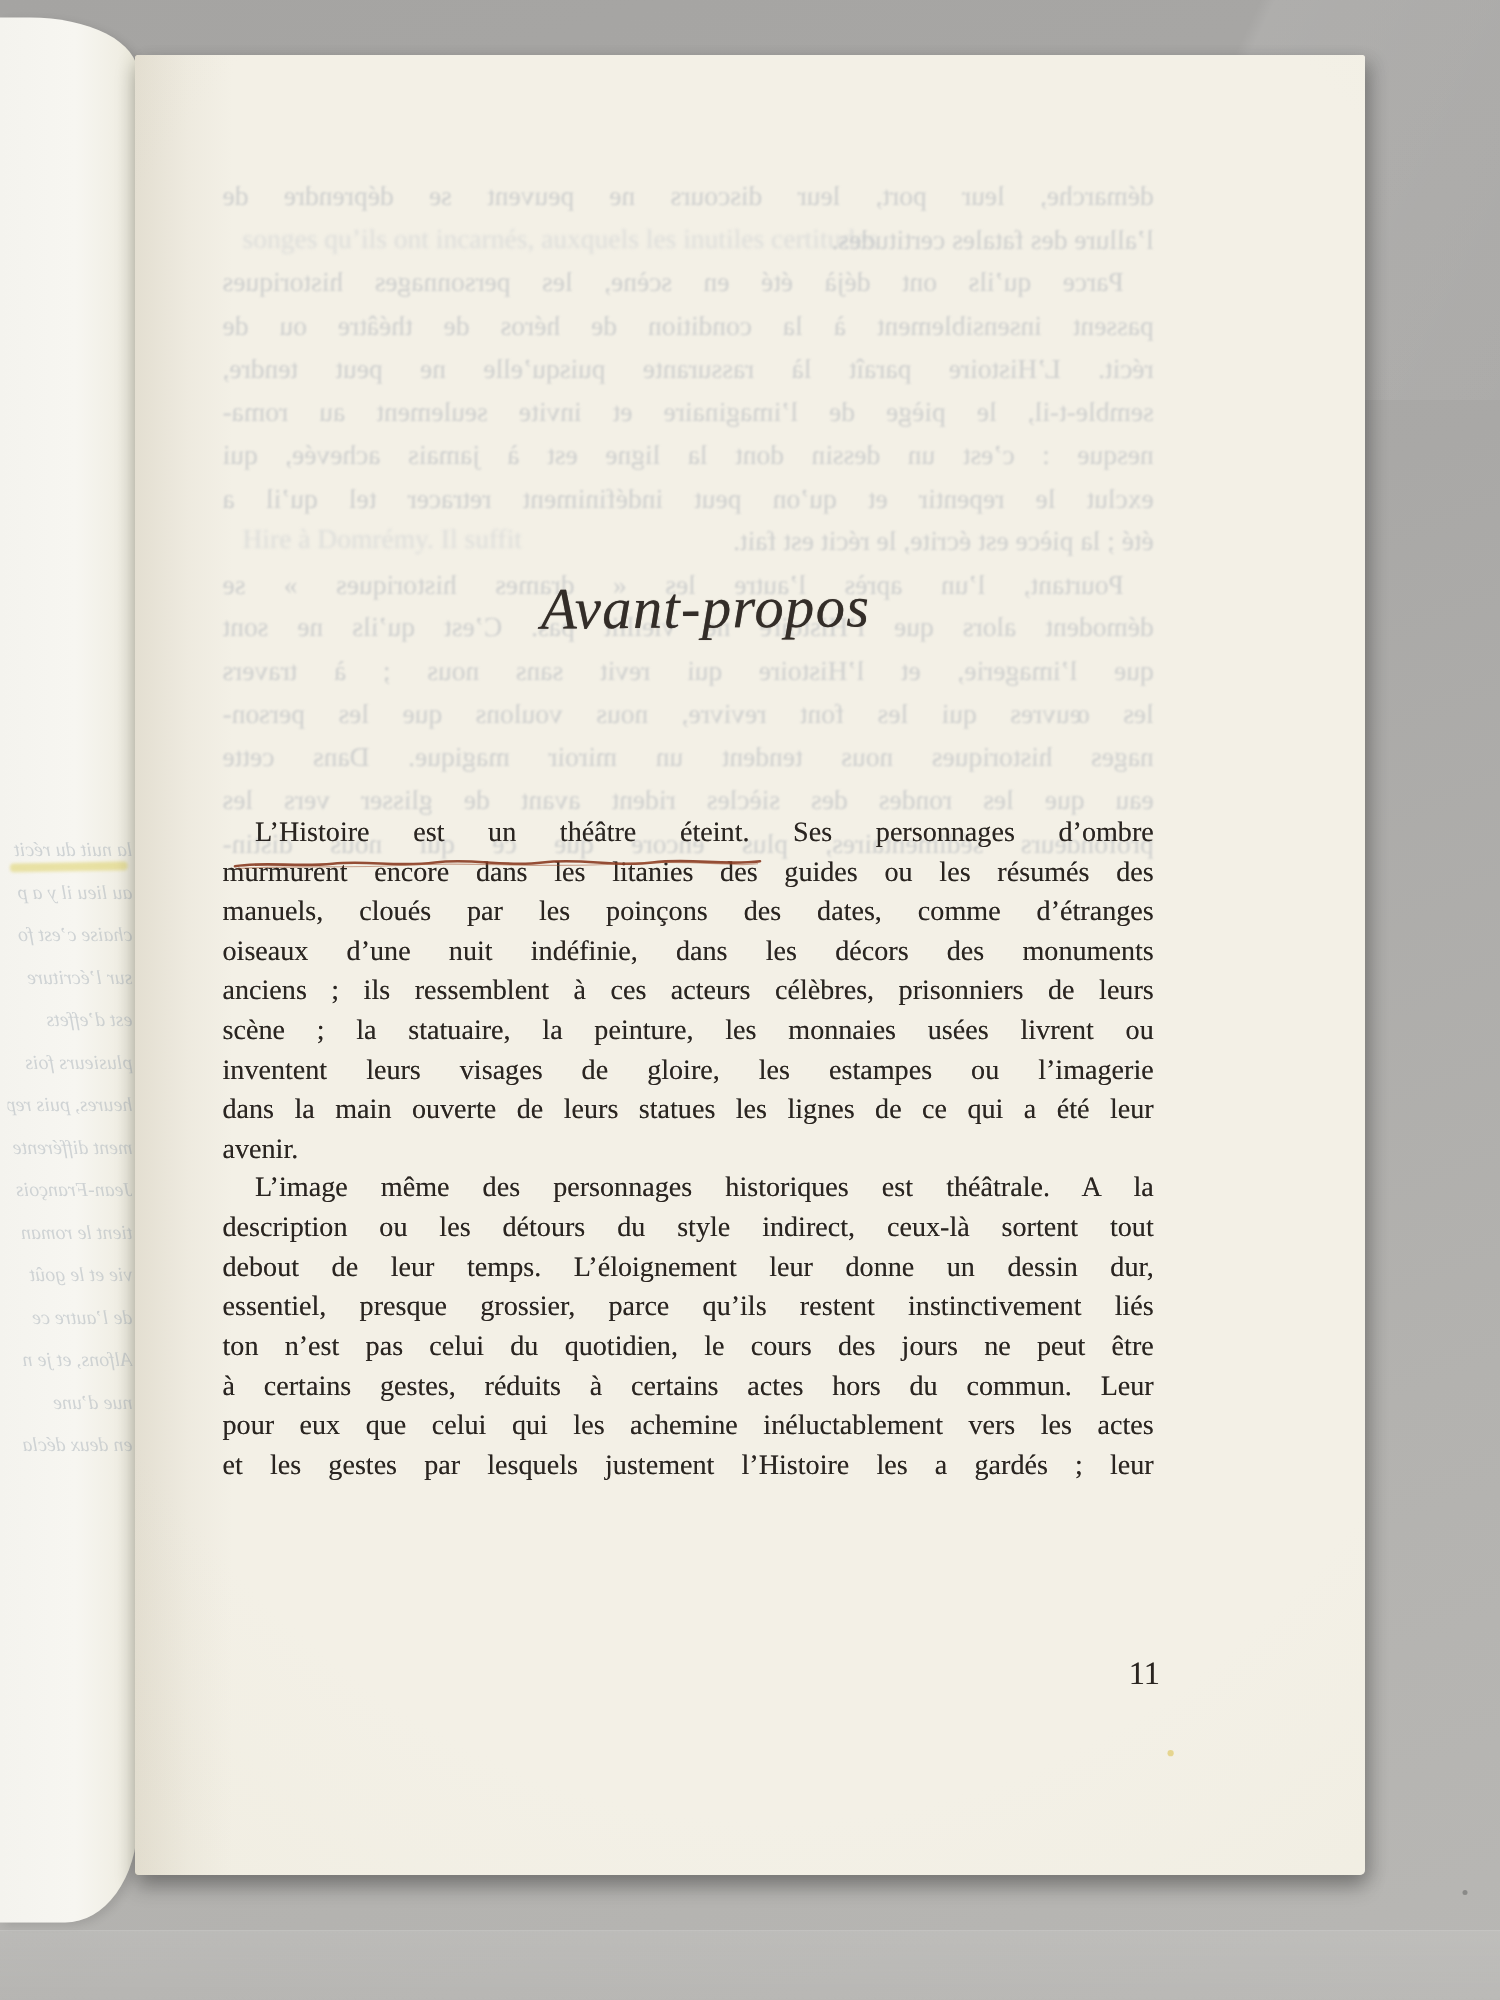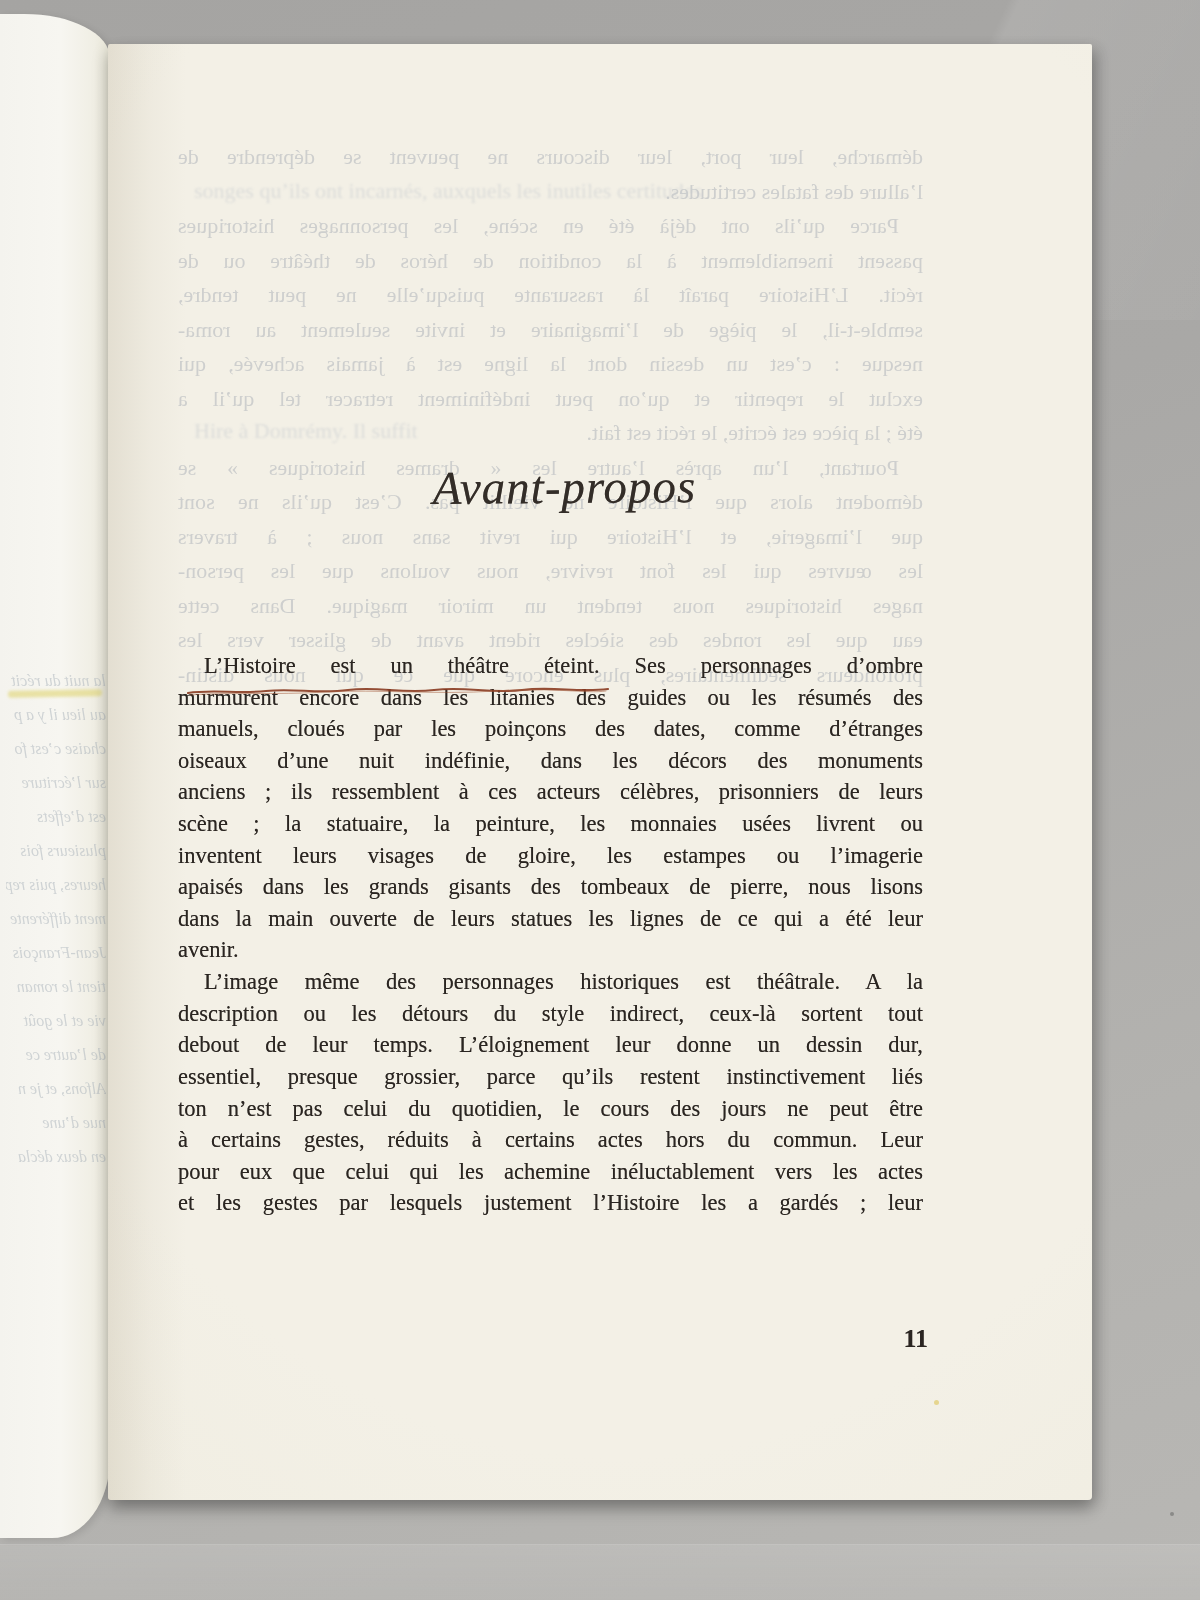--- a/index.html
+++ b/index.html
@@ -42,21 +42,21 @@
   .title{position:absolute;left:70px;top:412px;width:745px;text-align:center;z-index:4;
     font-style:italic;font-size:47px;line-height:62px;color:#332d28;letter-spacing:1px;
     transform:translateX(14px) rotate(-0.4deg);text-shadow:0 0 0.6px rgba(51,45,40,.6);}
   .body{position:absolute;left:70px;top:606px;width:745px;z-index:4;
     color:#2a2521;font-size:22.5px;text-shadow:0 0 0.5px rgba(42,37,33,.55);}
   .bline{height:31.62px;line-height:31.62px;text-align:justify;text-align-last:justify;}
   .bline.short{text-align-last:left;}
   .bline.indent{padding-left:26px;}
   .underline-svg{position:absolute;left:78px;top:640px;width:424px;height:14px;z-index:5;opacity:.9;}
   .pagenum{position:absolute;left:70px;top:1280px;width:750px;text-align:right;z-index:4;
-    font-size:26px;color:#2a2521;text-shadow:0 0 0.5px rgba(42,37,33,.5);font-weight:bold;}
+    font-size:26px;color:#2a2521;text-shadow:0 0 0.5px rgba(42,37,33,.5);}
   .speck-gray{position:absolute;left:1170px;top:1512px;width:4px;height:4px;border-radius:50%;
     background:#8a8a88;}
   .speck-yellow{position:absolute;left:826px;top:1356px;width:5px;height:5px;border-radius:50%;
     background:#e3cf7a;opacity:.8;filter:blur(0.5px);}
 </style>
 </head>
 <body>
 
 <div class="scene">
   <div class="backdrop-light"></div>
@@ -116,21 +116,20 @@
     </svg>
 
     <div class="body">
       <div class="bline indent">L’Histoire est un théâtre éteint. Ses personnages d’ombre</div>
       <div class="bline">murmurent encore dans les litanies des guides ou les résumés des</div>
       <div class="bline">manuels, cloués par les poinçons des dates, comme d’étranges</div>
       <div class="bline">oiseaux d’une nuit indéfinie, dans les décors des monuments</div>
       <div class="bline">anciens ; ils ressemblent à ces acteurs célèbres, prisonniers de leurs</div>
       <div class="bline">scène ; la statuaire, la peinture, les monnaies usées livrent ou</div>
       <div class="bline">inventent leurs visages de gloire, les estampes ou l’imagerie</div>
-      <div class="bline">apaisés dans les grands gisants des tombeaux de pierre, nous lisons</div>
       <div class="bline">dans la main ouverte de leurs statues les lignes de ce qui a été leur</div>
       <div class="bline short">avenir.</div>
       <div class="bline indent">L’image même des personnages historiques est théâtrale. A la</div>
       <div class="bline">description ou les détours du style indirect, ceux-là sortent tout</div>
       <div class="bline">debout de leur temps. L’éloignement leur donne un dessin dur,</div>
       <div class="bline">essentiel, presque grossier, parce qu’ils restent instinctivement liés</div>
       <div class="bline">ton n’est pas celui du quotidien, le cours des jours ne peut être</div>
       <div class="bline">à certains gestes, réduits à certains actes hors du commun. Leur</div>
       <div class="bline">pour eux que celui qui les achemine inéluctablement vers les actes</div>
       <div class="bline">et les gestes par lesquels justement l’Histoire les a gardés ; leur</div>

